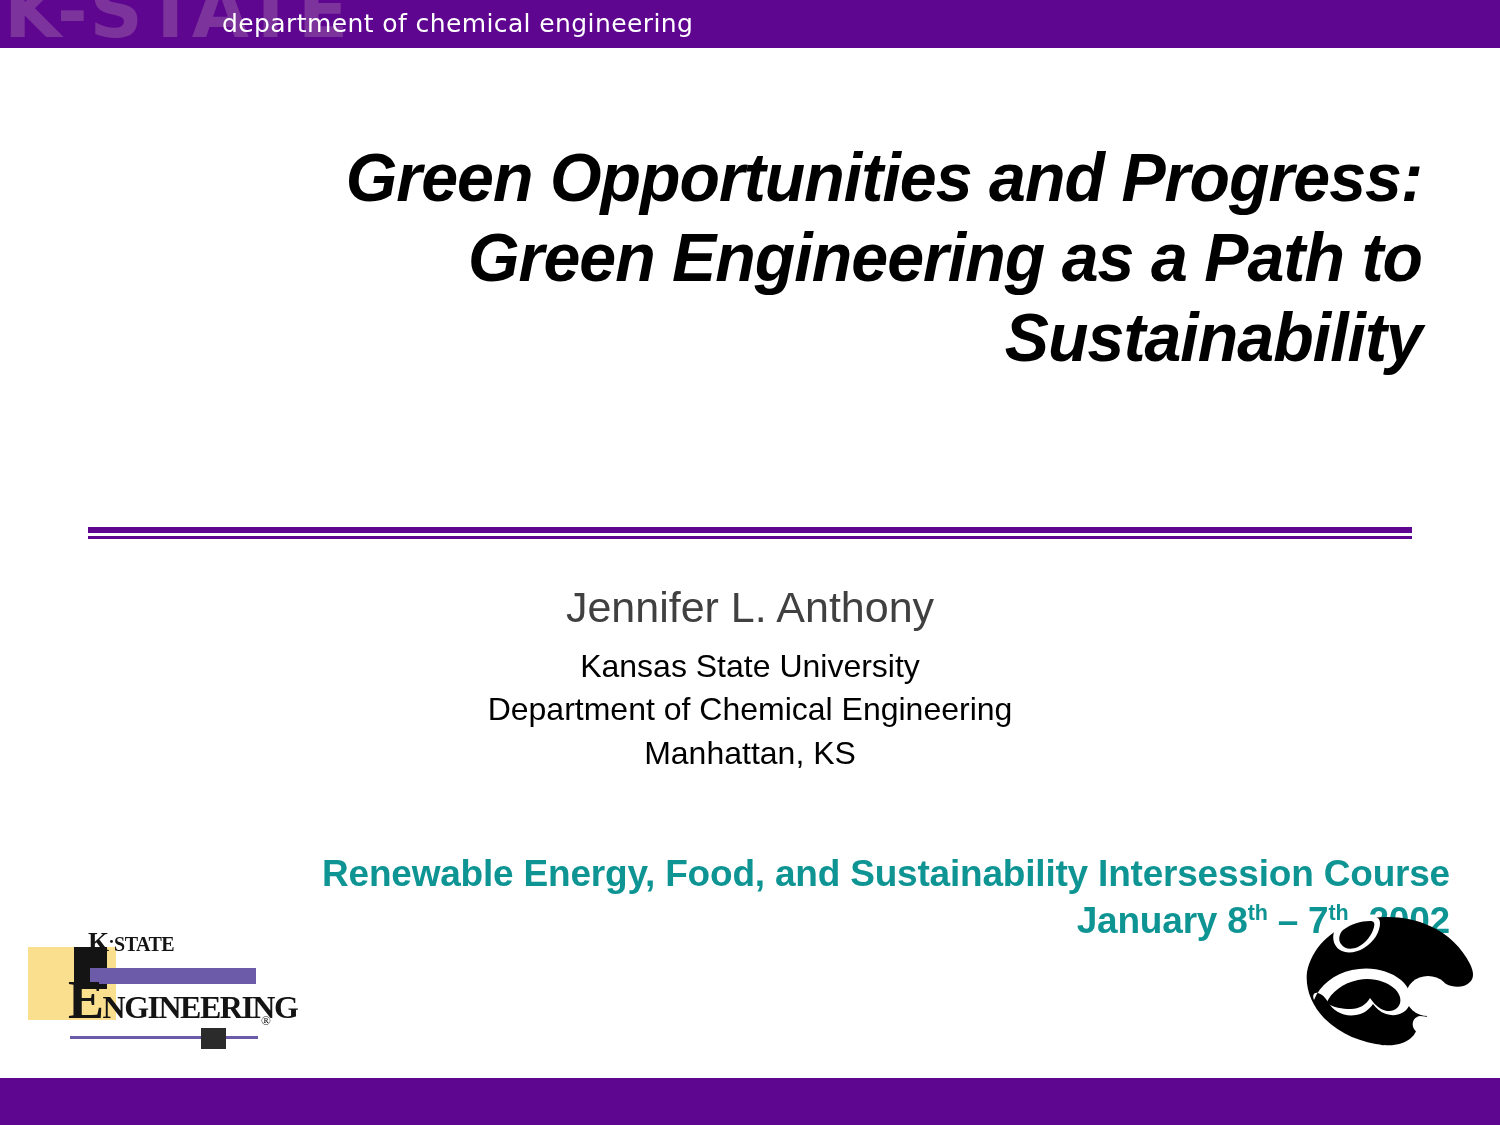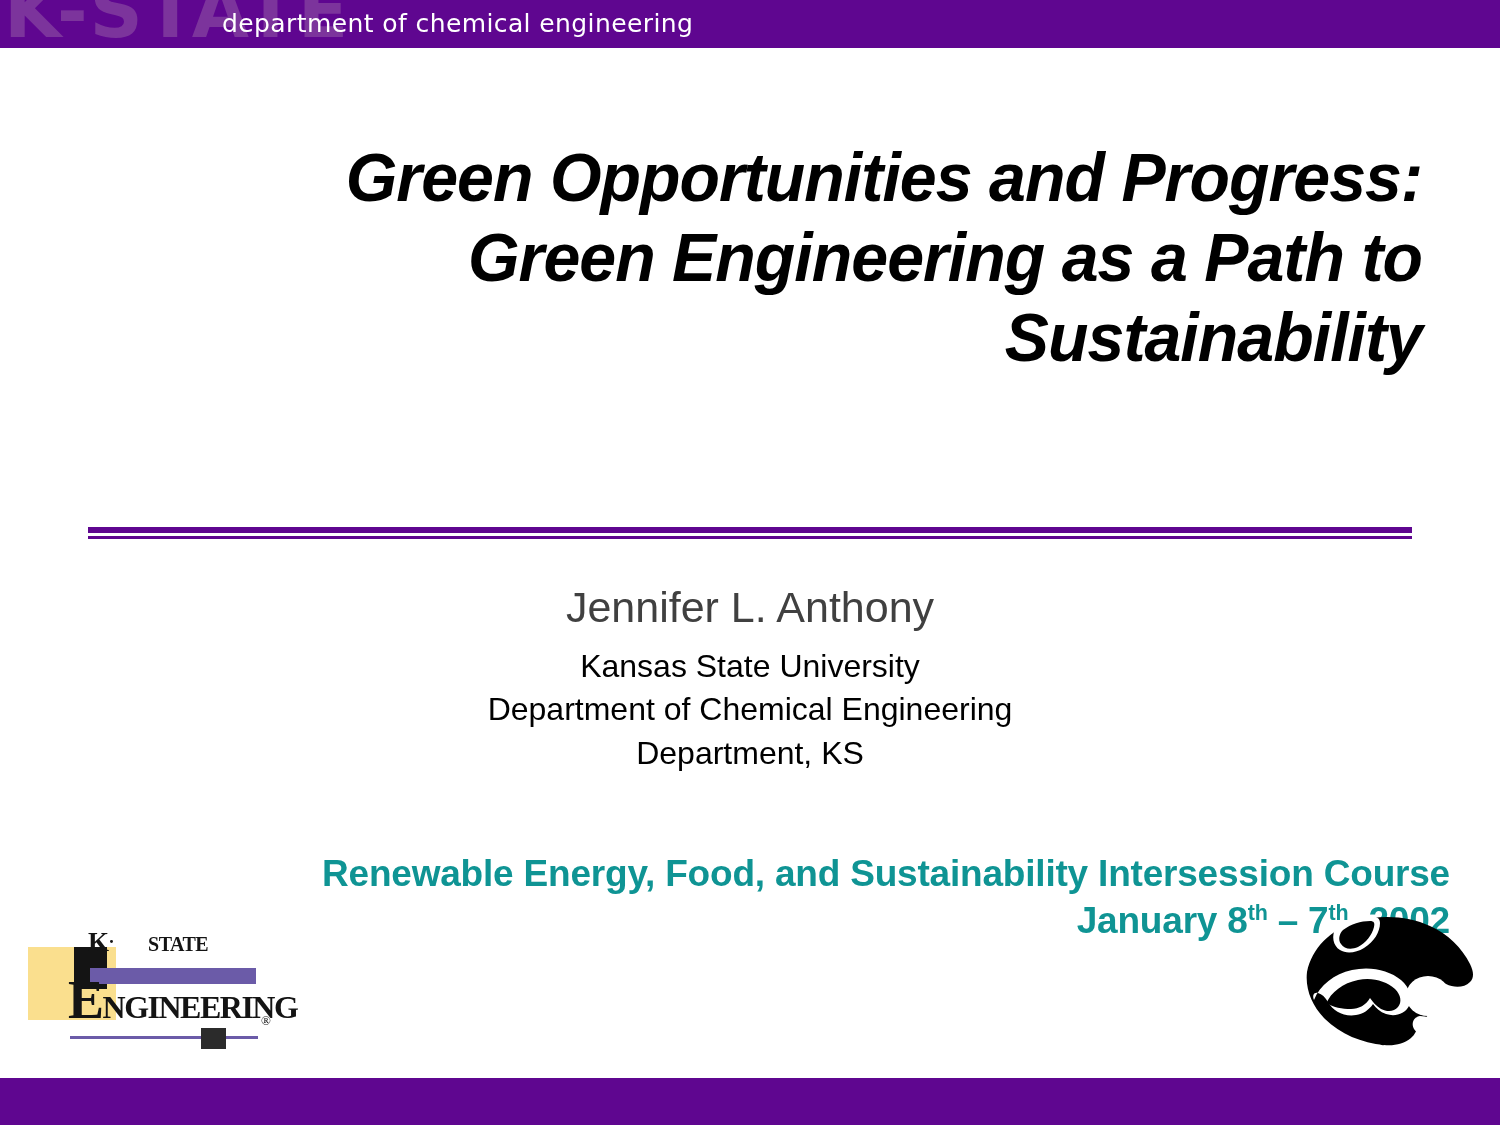--- a/index.html
+++ b/index.html
@@ -168,21 +168,21 @@
     left: 70px; top: 4px;
     font-family: "Liberation Serif", serif;
     font-weight: 700;
     font-size: 27px;
     letter-spacing: -0.5px;
     color: #141414;
     line-height: 1;
     white-space: nowrap;
   }
   .eng-kstate .dot { font-size: 18px; vertical-align: 3px; }
-  .eng-kstate .sm { font-size: 20px; margin-left: 34px; }
+  .eng-kstate .sm { font-size: 20px; }
   .eng-purplebar {
     position: absolute;
     left: 72px; top: 43px;
     width: 166px; height: 16px;
     background: #6b5ba8;
   }
   .eng-word {
     position: absolute;
     left: 50px; top: 48px;
     font-family: "Liberation Serif", serif;
@@ -254,21 +254,21 @@
     <div class="divider-thick"></div>
     <div class="divider-gap"></div>
     <div class="divider-thin"></div>
   </div>
 
   <div class="author-block">
     <div class="author-name">Jennifer L. Anthony</div>
     <div class="affiliation-lines">
       <div class="affiliation-line">Kansas State University</div>
       <div class="affiliation-line">Department of Chemical Engineering</div>
-      <div class="affiliation-line">Department, KS</div>
+      <div class="affiliation-line">Manhattan, KS</div>
     </div>
   </div>
 
   <div class="course-block">
     <div class="course-line">Renewable Energy, Food, and Sustainability Intersession Course</div>
     <div class="course-line"><span>January 8</span><sup>th</sup><span> – 7</span><sup>th</sup><span>, 2002</span></div>
   </div>
 
   <div class="ksu-eng-logo">
     <div class="eng-gold"></div>

